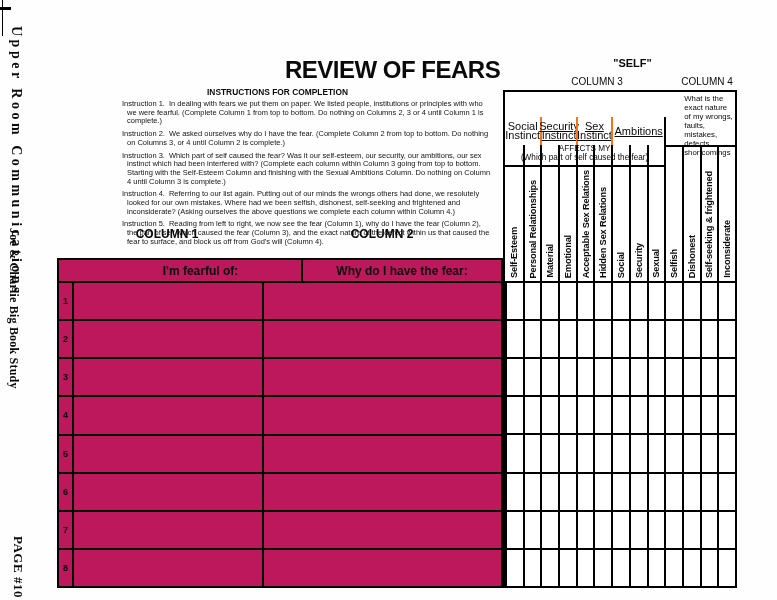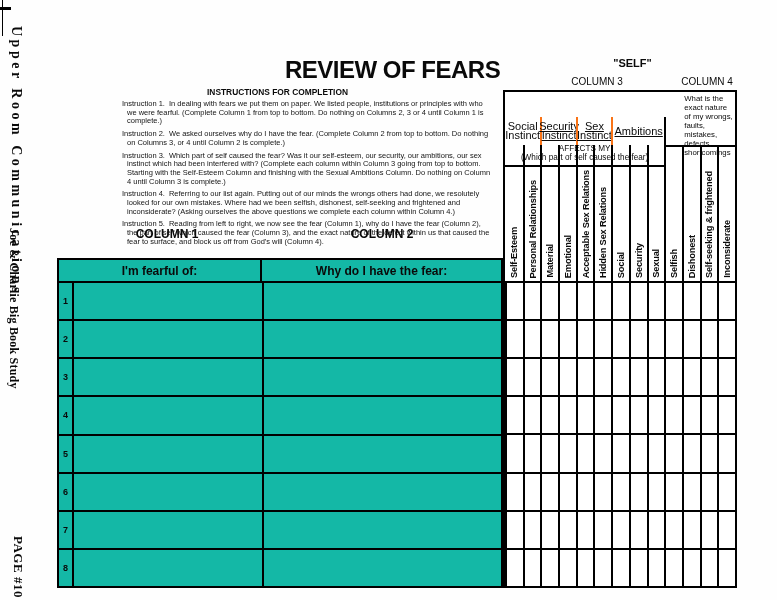--- a/index.html
+++ b/index.html
@@ -34,21 +34,21 @@
   .instruction{font-size:7.5px;line-height:8.7px;padding-left:49px;text-indent:-49px;margin-bottom:4px;color:#141414;}
   .instruction .ilabel{padding-right:4px;margin-left:44px;}
 
   .tcol-label{position:absolute;top:227px;width:140px;text-align:center;font-size:12px;font-weight:700;}
   .tcol1{left:97px;}
   .tcol2{left:312px;}
 
   
   .main-table{
     position:absolute;left:57px;top:258px;width:446px;height:330px;
-    border:2px solid #000;box-sizing:border-box;background:#14b8a6;
+    border:2px solid #000;box-sizing:border-box;background:#be185d;padding-left:41px;
   }
   .mt-header{display:flex;height:21px;}
   .mt-header .h1{width:203px;border-right:2px solid #000;box-sizing:border-box;
     display:flex;align-items:center;justify-content:center;font-size:12px;font-weight:700;}
   .mt-header .h2{flex:1;display:flex;align-items:center;justify-content:center;font-size:12px;font-weight:700;}
   .mt-body{position:absolute;left:0;right:0;top:21px;bottom:0;display:flex;flex-direction:column;}
   .mt-row{flex:1;display:flex;border-top:2px solid #000;box-sizing:border-box;}
   .mt-num{width:15px;border-right:2px solid #000;box-sizing:border-box;
     display:flex;align-items:center;justify-content:center;font-size:9px;font-weight:700;}
   .mt-c1{width:190px;border-right:2px solid #000;box-sizing:border-box;}

